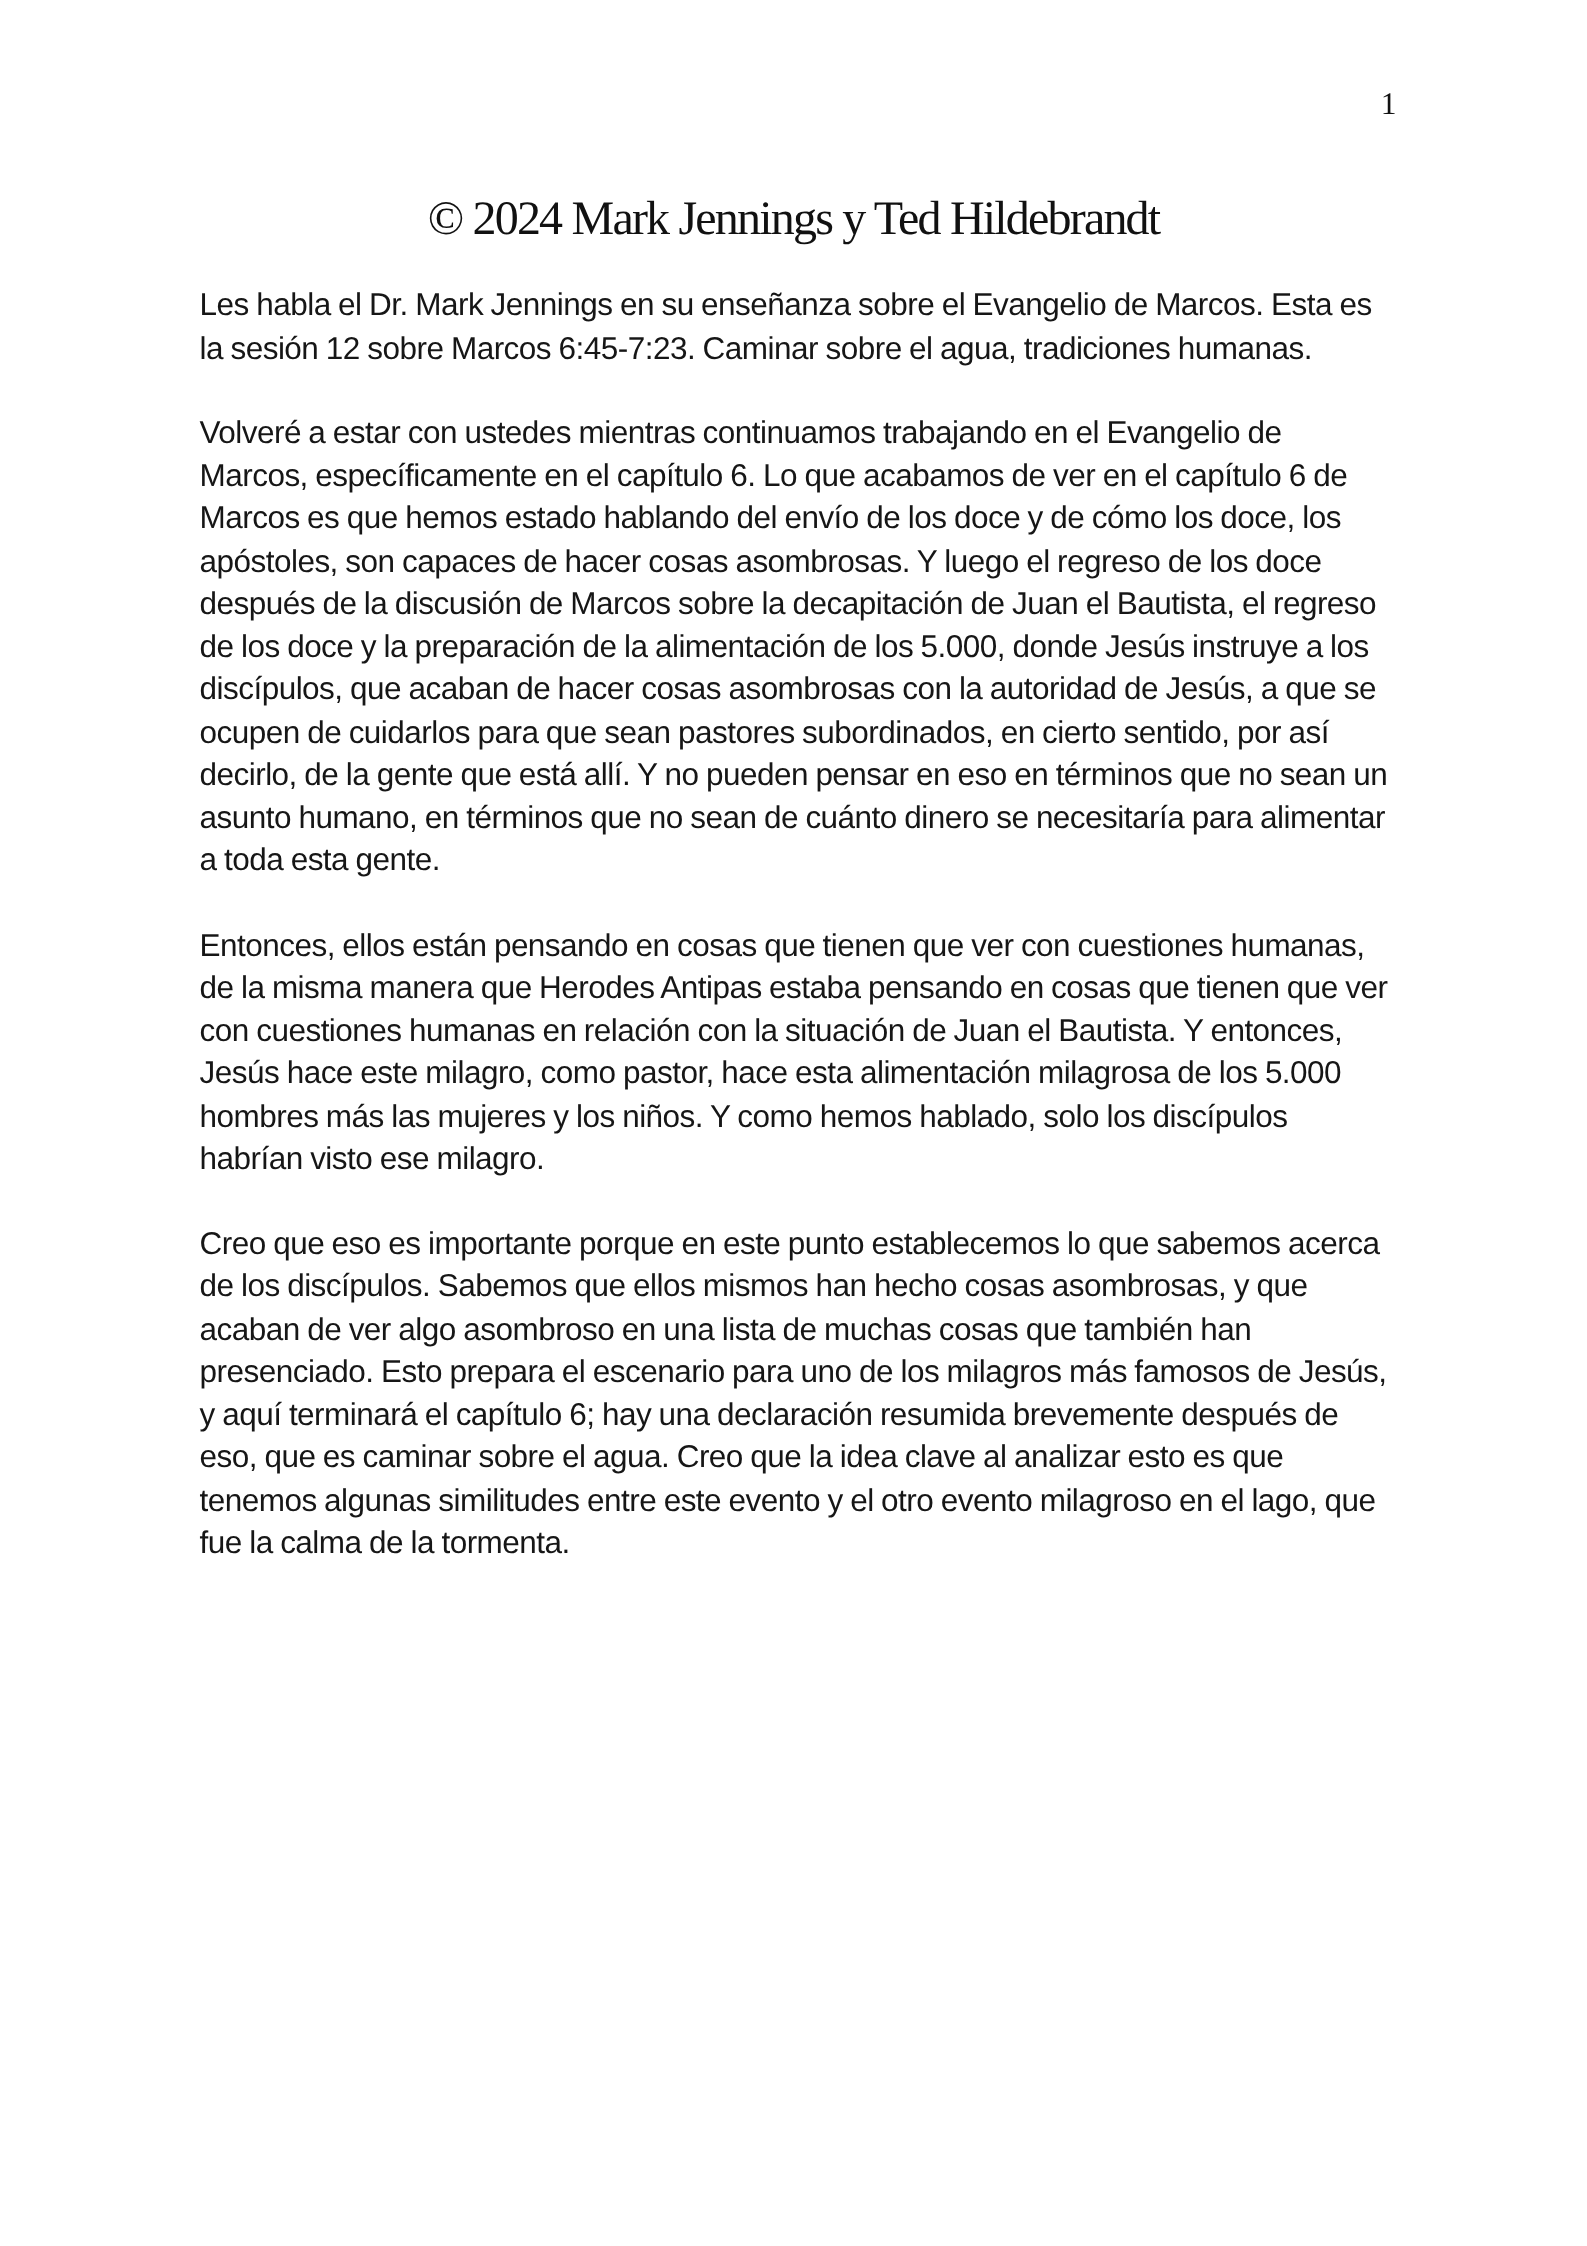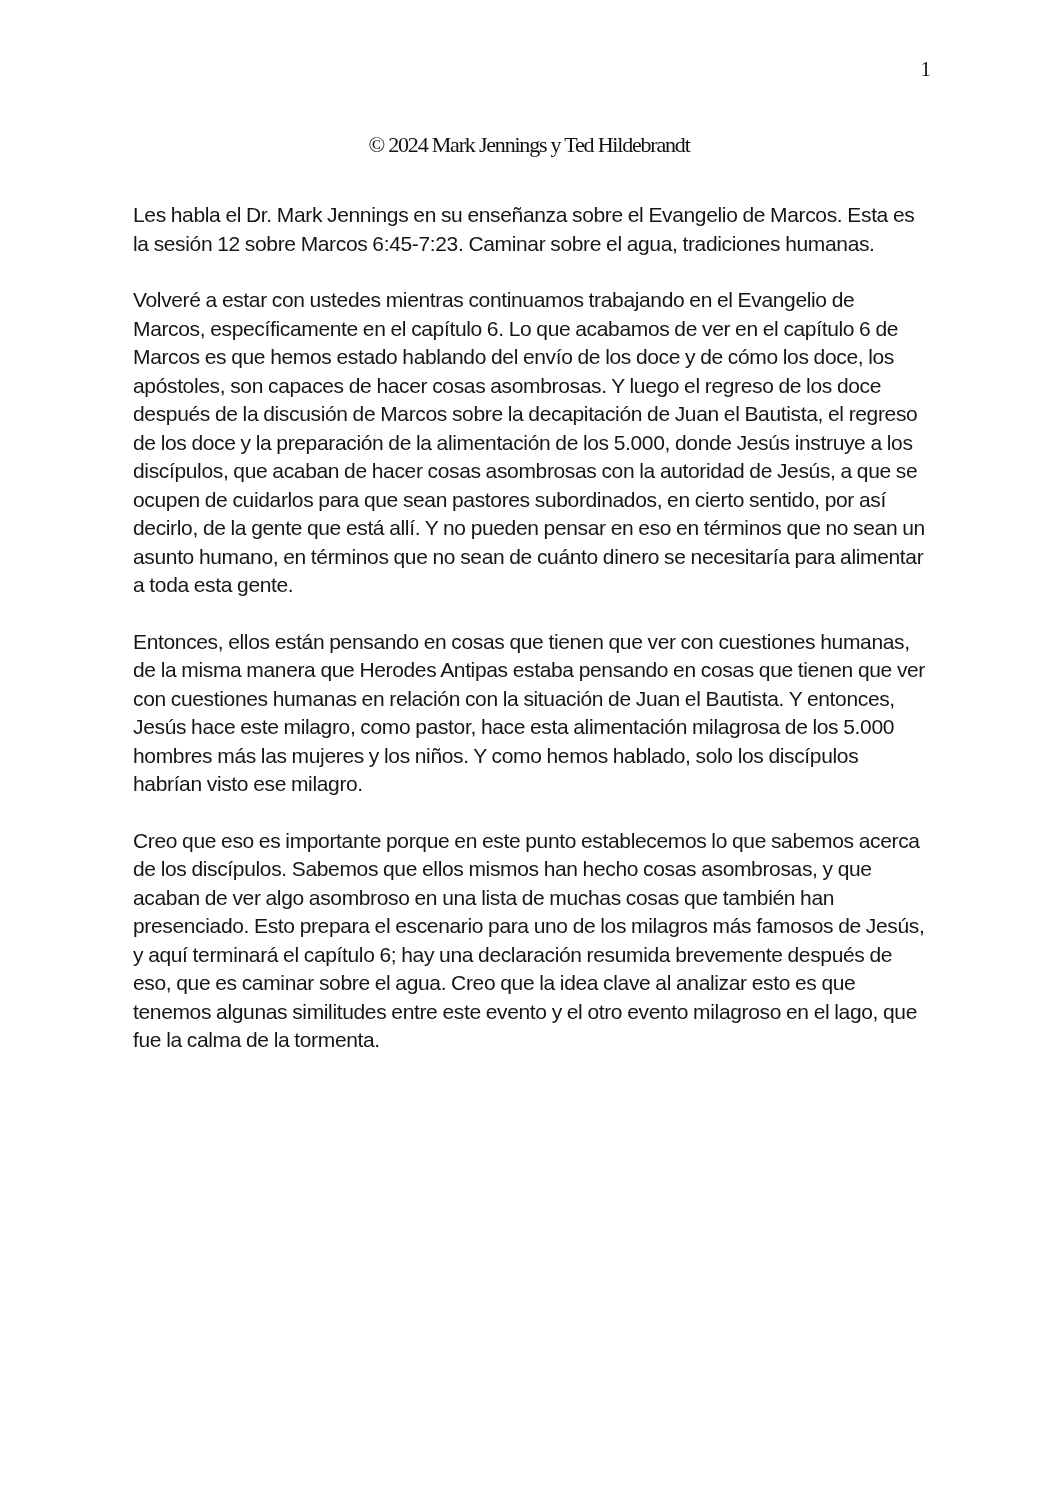--- a/index.html
+++ b/index.html
@@ -34,27 +34,27 @@
     font-weight: bold;
     font-size: 33px;
     line-height: 45px;
     letter-spacing: -1.2px;
     color: #0d0d0d;
   }
   .copyright-line {
     margin-top: 3px;
     text-align: center;
     font-family: "Liberation Serif", serif;
-    font-size: 22px;
+    font-size: 32px;
     line-height: 30px;
     font-weight: normal;
     color: #111111;
   }
   .content {
-    margin: 41px 128px 0 133px;
+    margin: 30px 128px 0 133px;
   }
   .content p {
     margin: 0 0 28px 0;
     font-family: "Liberation Sans", sans-serif;
     font-size: 21px;
     line-height: 28.5px;
     letter-spacing: -0.35px;
     word-spacing: -0.5px;
     color: #161616;
     text-align: left;

